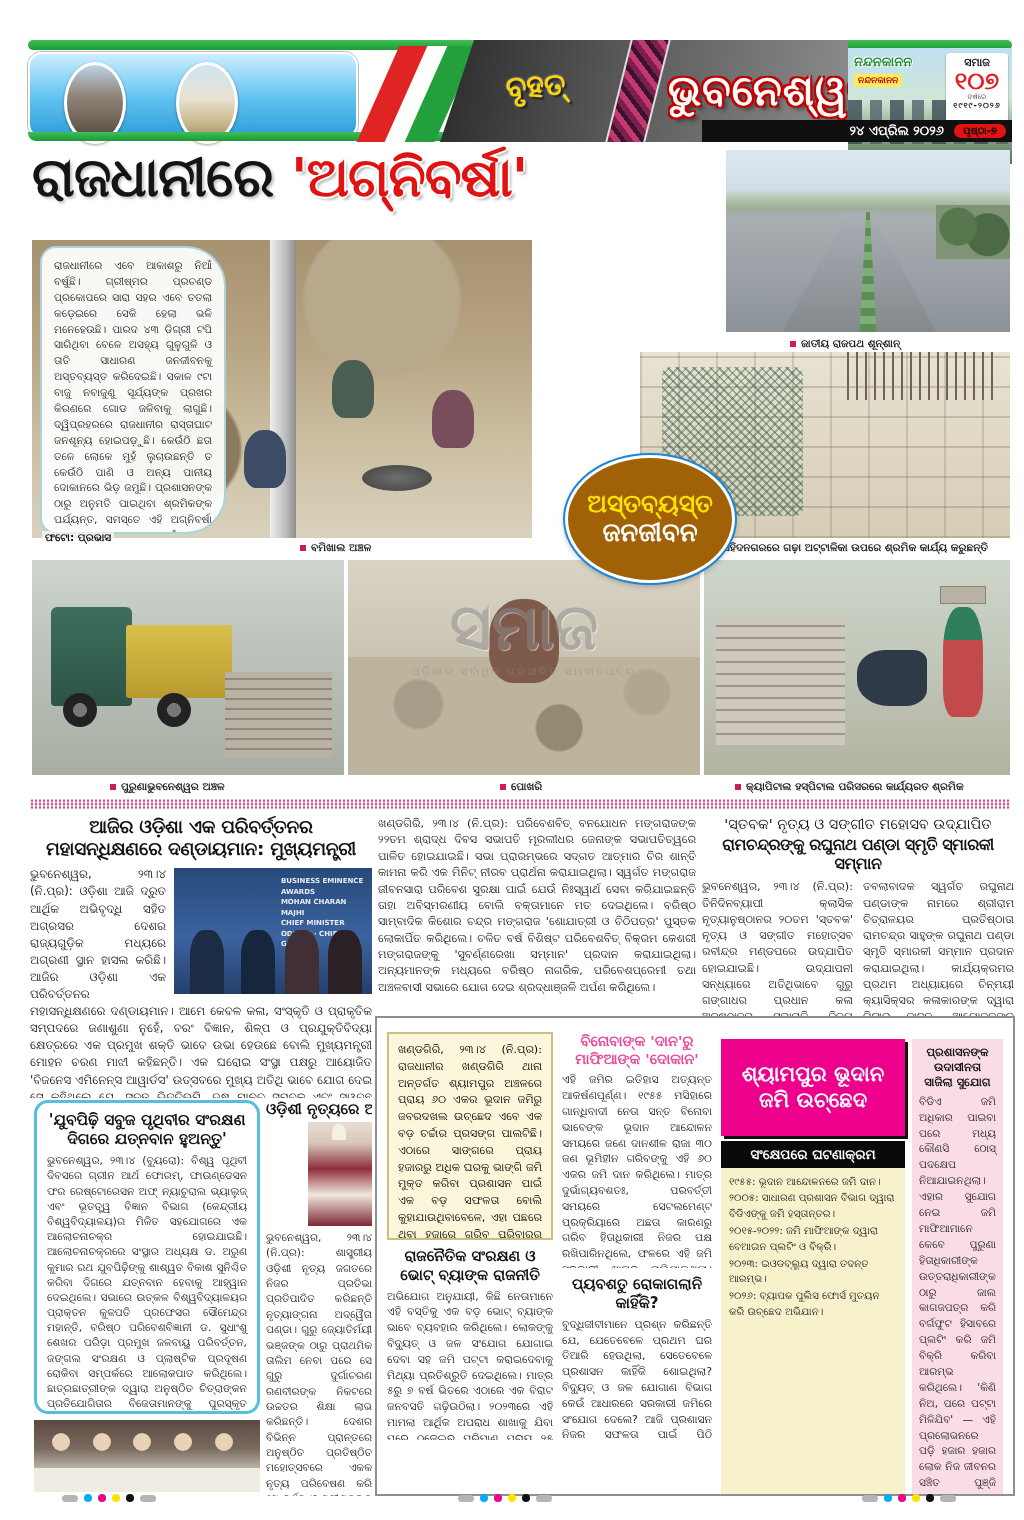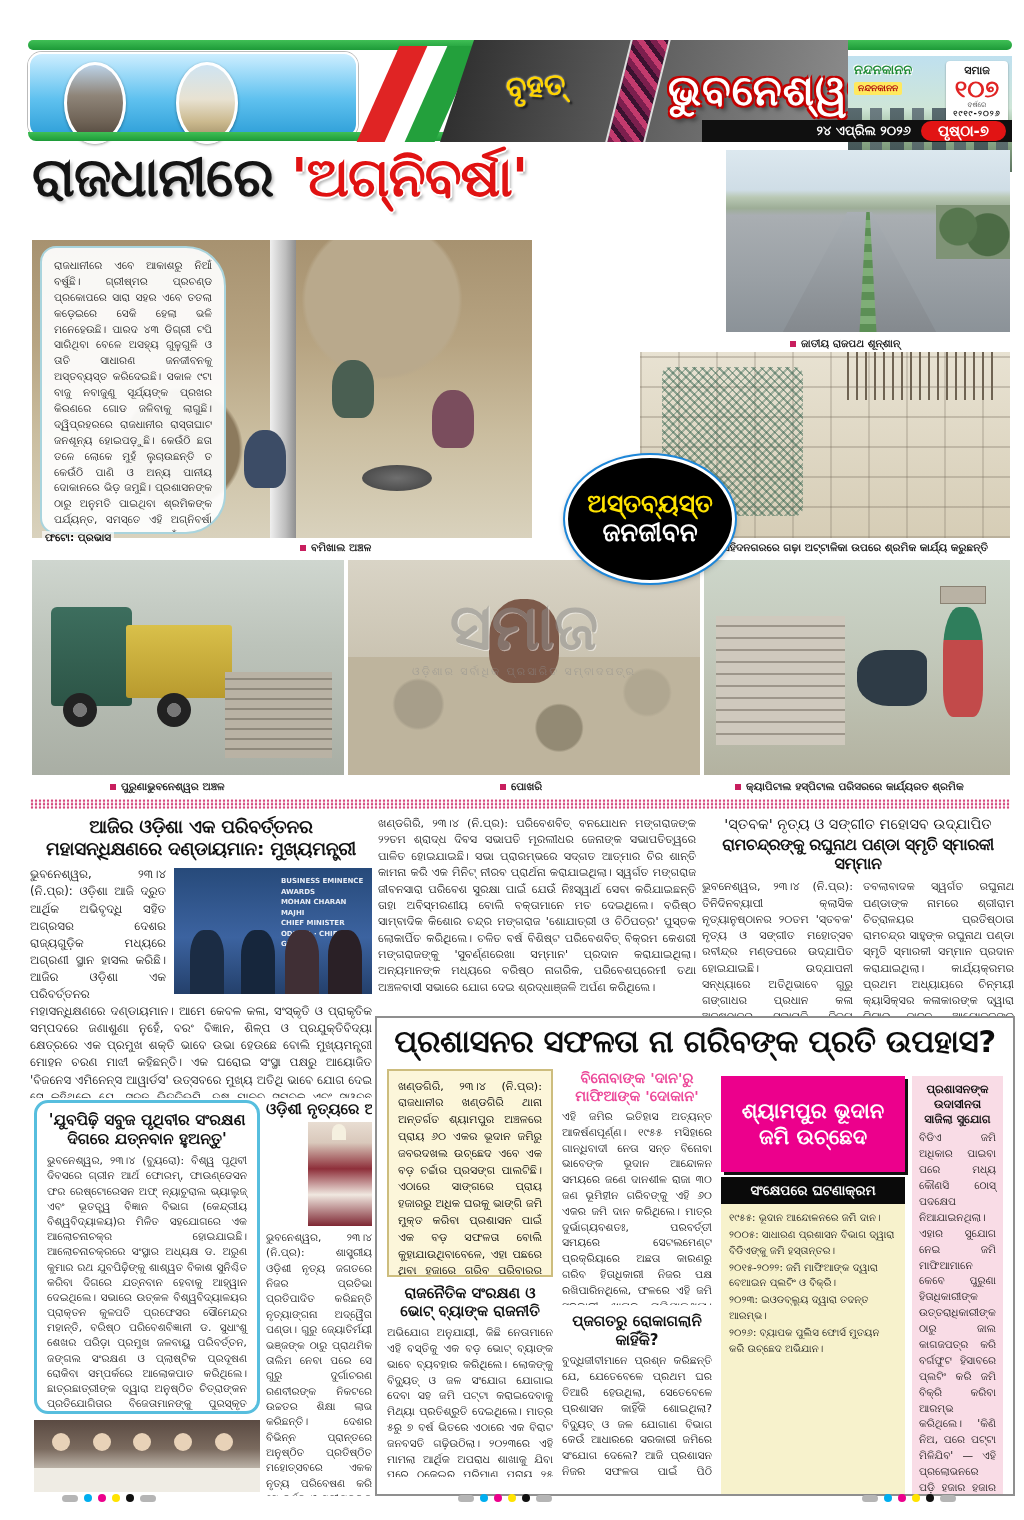--- a/index.html
+++ b/index.html
@@ -18,31 +18,31 @@
 .oval.t1{left:34px;background:linear-gradient(180deg,#bcd3e8 0%,#8f8579 40%,#6e6255 75%,#4c4238 100%)}
 .oval.t2{left:146px;background:linear-gradient(180deg,#cfe4f2 0%,#e8e2d2 45%,#cbb98e 75%,#9b8a63 100%)}
 .swoosh{position:absolute;top:6px;width:30px;height:96px;transform:skewX(-24deg)}
 .sw-r{left:350px;background:#e02424}
 .sw-w{left:378px;background:#fff}
 .sw-g{left:398px;background:#23a03c}
 .mast-dark{position:absolute;left:412px;top:0;width:408px;height:102px;background:linear-gradient(100deg,#2b2b2b 0%,#5a5a5a 45%,#8c8c8c 100%);clip-path:polygon(34px 0,100% 0,100% 100%,0 100%)}
 .brand-prefix{position:absolute;left:478px;top:28px;font-size:30px;font-weight:bold;color:#ffd400;text-shadow:2px 2px 2px rgba(0,0,0,.7),0 0 2px #fff;transform:rotate(-4deg)}
 .pillar{position:absolute;left:590px;top:0;width:40px;height:102px;transform:skewX(-14deg);background:repeating-linear-gradient(45deg,#7c1f4e 0 5px,#c23a6d 5px 10px,#3b1230 10px 14px);border-left:2px solid #ddd;border-right:2px solid #ddd}
 .brand-name{position:absolute;left:640px;top:26px;font-size:42px;font-weight:bold;color:#fff;letter-spacing:1px;text-shadow:2px 2px 0 #c40000,-2px -2px 0 #c40000,2px -2px 0 #c40000,-2px 2px 0 #c40000,4px 4px 4px rgba(0,0,0,.5)}
-.mast-city{position:absolute;left:820px;top:16px;width:164px;height:116px;background:linear-gradient(180deg,#bfe0ef 0%,#cfe6d8 45%,#8fae8b 70%,#5d7360 100%)}
+.mast-city{position:absolute;left:820px;top:8px;width:164px;height:116px;background:linear-gradient(180deg,#bfe0ef 0%,#cfe6d8 45%,#8fae8b 70%,#5d7360 100%)}
 .city-bldg{position:absolute;left:0;bottom:20px;width:100%;height:44px;background:repeating-linear-gradient(90deg,#33414d 0 14px,transparent 14px 22px,#4c5a66 22px 34px,transparent 34px 42px);opacity:.75}
 .skyline-label{position:absolute;left:6px;top:6px;font-size:13px;font-weight:bold;color:#1e8a34;text-shadow:1px 1px 0 #fff,-1px -1px 0 #fff}
 .skyline-sub{position:absolute;left:6px;top:26px;font-size:9px;font-weight:bold;color:#b01010;background:#ffe95e;padding:1px 4px;border-radius:2px}
 .samaj-badge{position:absolute;right:4px;top:5px;width:62px;height:74px;background:#fff;border-radius:4px;box-shadow:0 1px 2px rgba(0,0,0,.4);text-align:center;padding-top:3px}
 .samaj-name{font-size:11px;font-weight:bold;color:#111}
 .samaj-num{font-size:24px;font-weight:bold;color:#e02424;line-height:1}
 .samaj-sub{font-size:7px;color:#444}
 .samaj-years{font-size:8px;font-weight:bold;color:#111;letter-spacing:1px}
 .date-strip{position:absolute;right:0;top:80px;height:22px;width:310px;background:#101010;color:#fff;display:flex;align-items:center;justify-content:flex-end;gap:10px;padding:0 6px;font-size:13px;font-weight:bold}
-.page-chip{background:#e11414;color:#ffffff;border-radius:11px;padding:1px 17px;font-size:15px}
+.page-chip{background:#e11414;color:#000000;border-radius:11px;padding:1px 9px;font-size:10px}
 
 
 .lead-head{left:32px;top:148px;width:700px;font-size:54px;font-weight:bold;letter-spacing:-1px;line-height:1.1;white-space:nowrap}
 .lead-head .blk{color:#141414;text-shadow:2px 2px 3px rgba(0,0,0,.25)}
 .lead-head .red{color:#e01212;text-shadow:2px 0 0 #fff,-2px 0 0 #fff,0 2px 0 #fff,0 -2px 0 #fff,3px 3px 3px rgba(0,0,0,.3)}
 
 
 .ph{background:#d8cfc0}
 .ph-main{left:32px;top:240px;width:500px;height:298px;background:
  radial-gradient(circle at 70% 20%,#b9a98c 0 18%,transparent 19%),
@@ -69,21 +69,21 @@
 .median{position:absolute;left:47%;top:34%;width:6%;height:66%;background:repeating-linear-gradient(180deg,#5c8f55 0 8px,#7fae77 8px 16px);clip-path:polygon(40% 0,60% 0,100% 100%,0 100%)}
 .treeline{position:absolute;right:0;top:30%;width:26%;height:30%;background:radial-gradient(circle at 30% 40%,#57774f 0 30%,transparent 32%),radial-gradient(circle at 70% 55%,#4c6b45 0 35%,transparent 37%),#7f9376}
 
 .ph-building{left:640px;top:352px;width:370px;height:186px;background:
  repeating-linear-gradient(90deg,rgba(120,110,95,.25) 0 2px,transparent 2px 38px),
  repeating-linear-gradient(0deg,rgba(120,110,95,.3) 0 2px,transparent 2px 30px),
  linear-gradient(180deg,#e8e2d2,#d6cdb6)}
 .net{position:absolute;left:6%;top:8%;width:38%;height:80%;background:repeating-linear-gradient(45deg,rgba(40,90,70,.45) 0 2px,transparent 2px 6px),repeating-linear-gradient(-45deg,rgba(40,90,70,.35) 0 2px,transparent 2px 6px);border-radius:8px}
 .rebar{position:absolute;right:4%;top:0;width:40%;height:26%;background:repeating-linear-gradient(90deg,#6f6352 0 2px,transparent 2px 9px)}
 
-.badge-circle{left:565px;top:455px;width:170px;height:128px;border-radius:50%;background:#000000;border:3px solid #fff;box-shadow:0 0 0 2px #1d86d8,0 2px 6px rgba(0,0,0,.35);display:flex;flex-direction:column;align-items:center;justify-content:center;line-height:1.15;z-index:5}
+.badge-circle{left:565px;top:455px;width:170px;height:128px;border-radius:50%;background:#a16207;border:3px solid #fff;box-shadow:0 0 0 2px #1d86d8,0 2px 6px rgba(0,0,0,.35);display:flex;flex-direction:column;align-items:center;justify-content:center;line-height:1.15;z-index:5}
 .badge-l1{color:#ffe300;font-size:25px;font-weight:bold}
 .badge-l2{color:#fff;font-size:26px;font-weight:bold}
 
 .ph-row1{left:32px;top:560px;width:312px;height:215px;background:linear-gradient(180deg,#cfd6cf 0%,#bcc3ba 40%,#a9aea4 100%)}
 .truck-cab{position:absolute;left:6%;top:22%;width:26%;height:46%;background:linear-gradient(#3d6e5e,#2c5446);border-radius:6px 6px 4px 4px}
 .truck-bed{position:absolute;left:30%;top:30%;width:34%;height:34%;background:linear-gradient(#d9c04a,#b89a2e);border-radius:3px}
 .truck-wheel{position:absolute;width:34px;height:34px;border-radius:50%;background:radial-gradient(#777 0 28%,#222 30%)}
 .tw1{left:10%;top:62%}.tw2{left:40%;top:62%}
 .bricks{position:absolute;right:4%;bottom:8%;width:34%;height:40%;background:repeating-linear-gradient(0deg,#b9b2a4 0 8px,#8f897c 8px 10px),repeating-linear-gradient(90deg,rgba(0,0,0,.15) 0 2px,transparent 2px 18px)}
 .ph-row2{left:348px;top:560px;width:352px;height:215px;background:linear-gradient(180deg,#d9d4c6 0%,#c9c2b0 50%,#b5ab95 100%)}
@@ -302,31 +302,30 @@
     <div class="body-txt">ଖଣ୍ଡଗିରି, ୨୩।୪ (ନି.ପ୍ର): ପରିବେଶବିତ୍ ବନଯୋଧନ ମଙ୍ଗରାଜଙ୍କ ୨୨ତମ ଶ୍ରାଦ୍ଧ ଦିବସ ସଭାପତି ମୂରଲୀଧର ଜେନାଙ୍କ ସଭାପତିତ୍ୱରେ ପାଳିତ ହୋଇଯାଇଛି। ସଭା ପ୍ରାରମ୍ଭରେ ସଦ୍‌ଗତ ଆତ୍ମାର ଚିର ଶାନ୍ତି କାମନା କରି ଏକ ମିନିଟ୍ ନୀରବ ପ୍ରାର୍ଥନା କରାଯାଇଥିଲା। ସ୍ୱର୍ଗତ ମଙ୍ଗରାଜ ଜୀବନସାରା ପରିବେଶ ସୁରକ୍ଷା ପାଇଁ ଯେଉଁ ନିଃସ୍ୱାର୍ଥ ସେବା କରିଯାଇଛନ୍ତି ତାହା ଅବିସ୍ମରଣୀୟ ବୋଲି ବକ୍ତାମାନେ ମତ ଦେଇଥିଲେ। ବରିଷ୍ଠ ସାମ୍ବାଦିକ କିଶୋର ଚନ୍ଦ୍ର ମଙ୍ଗରାଜ 'ଶୋଯାତ୍ରୀ ଓ ଚିଠିପତ୍ର' ପୁସ୍ତକ ଲୋକାର୍ପିତ କରିଥିଲେ। ଚଳିତ ବର୍ଷ ବିଶିଷ୍ଟ ପରିବେଶବିତ୍ ବିକ୍ରମ କେଶରୀ ମଙ୍ଗରାଜଙ୍କୁ 'ସୁବର୍ଣ୍ଣରେଖା ସମ୍ମାନ' ପ୍ରଦାନ କରାଯାଇଥିଲା। ଅନ୍ୟମାନଙ୍କ ମଧ୍ୟରେ ବରିଷ୍ଠ ନାଗରିକ, ପରିବେଶପ୍ରେମୀ ତଥା ଅଞ୍ଚଳବାସୀ ସଭାରେ ଯୋଗ ଦେଇ ଶ୍ରଦ୍ଧାଞ୍ଜଳି ଅର୍ପଣ କରିଥିଲେ।</div>
   </div>
 
   <div class="abs colC clip">
     <div class="kicker">'ସ୍ତବକ' ନୃତ୍ୟ ଓ ସଙ୍ଗୀତ ମହୋସବ ଉଦ୍‌ଯାପିତ</div>
     <div class="art-head">ରାମଚନ୍ଦ୍ରଙ୍କୁ ରଘୁନାଥ ପଣ୍ଡା ସ୍ମୃତି ସ୍ମାରକୀ ସମ୍ମାନ</div>
     <div class="body-txt twocol">ଭୁବନେଶ୍ୱର, ୨୩।୪ (ନି.ପ୍ର): ତିନିଦିନବ୍ୟାପୀ କ୍ଲାସିକ ନୃତ୍ୟାନୁଷ୍ଠାନର ୨୦ତମ 'ସ୍ତବକ' ନୃତ୍ୟ ଓ ସଙ୍ଗୀତ ମହୋତ୍ସବ ରବୀନ୍ଦ୍ର ମଣ୍ଡପରେ ଉଦ୍‌ଯାପିତ ହୋଇଯାଇଛି। ଉଦ୍‌ଯାପନୀ ସନ୍ଧ୍ୟାରେ ଅତିଥିଭାବେ ଗୁରୁ ଗଙ୍ଗାଧର ପ୍ରଧାନ କଳା ଅନୁଷ୍ଠାନର ସଭାପତି ବିଜୟ ଲେଙ୍କା, ଓଡ଼ିଶୀ ଗବେଷକ ବିଜୟ କୁମାର ବାରିକ, ଓଡ଼ିଶା ନୃତ୍ୟ ପରିଷଦର ସମ୍ପାଦକ ବେହେରା, ଚିନ୍ତା ଓ ଚେତନାର ସମ୍ପାଦକ ପ୍ରମୁଖ ଯୋଗ ଦେଇଥିଲେ। ଏହି ଅବସରରେ ବିଶିଷ୍ଟ ନୃତ୍ୟଗୁରୁ ରାମଚନ୍ଦ୍ର ବେହେରାଙ୍କୁ ପ୍ରଖ୍ୟାତ ତବଲାବାଦକ ସ୍ୱର୍ଗତ ରଘୁନାଥ ପଣ୍ଡାଙ୍କ ନାମରେ ଶ୍ରୀରାମ ଚିତ୍ରାଳୟର ପ୍ରତିଷ୍ଠାତା ରାମଚନ୍ଦ୍ର ସାହୁଙ୍କ ରଘୁନାଥ ପଣ୍ଡା ସ୍ମୃତି ସ୍ମାରକୀ ସମ୍ମାନ ପ୍ରଦାନ କରାଯାଇଥିଲା। କାର୍ଯ୍ୟକ୍ରମର ପ୍ରଥମ ଅଧ୍ୟାୟରେ ଚିନ୍ମୟୀ କ୍ୟାସିକ୍ସର କଳାକାରଙ୍କ ଦ୍ୱାରା ଗିଟାର ବାଦନ, ଆୟୋଜକଙ୍କ ଦ୍ୱାରା ଓଡ଼ିଶୀ ନୃତ୍ୟ ମଧ୍ୟରୁ ମଙ୍ଗଳାଚରଣ ଓ ସାବେରୀ ପଲ୍ଲବୀ ପରିବେଷିତ ହୋଇଥିଲା। ପରେ ଆଧୁନିକ ନୃତ୍ୟ, ସମ୍ବଲପୁରୀ ନୃତ୍ୟ ପରିବେଷଣ ଦର୍ଶକଙ୍କୁ ମୁଗ୍ଧ କରିଥିଲା। ଶେଷରେ ସମ୍ପାଦକ ଧନ୍ୟବାଦ ଅର୍ପଣ କରିଥିଲେ।</div>
   </div>
 
   <div class="abs feature clip">
-    <div class="feat-head">ପ୍ରଶାସନର ସଫଳତା ନା ଗରିବଙ୍କ ପ୍ରତି ଉପହାସ?</div>
     <div class="feat-row">
       <div class="fcolA">
         <div class="lead-box">ଖଣ୍ଡଗିରି, ୨୩।୪ (ନି.ପ୍ର): ରାଜଧାନୀର ଖଣ୍ଡଗିରି ଥାନା ଅନ୍ତର୍ଗତ ଶ୍ୟାମପୁର ଅଞ୍ଚଳରେ ପ୍ରାୟ ୬୦ ଏକର ଭୂଦାନ ଜମିରୁ ଜବରଦଖଲ ଉଚ୍ଛେଦ ଏବେ ଏକ ବଡ଼ ଚର୍ଚ୍ଚାର ପ୍ରସଙ୍ଗ ପାଲଟିଛି। ଏଠାରେ ସାଙ୍ଗରେ ପ୍ରାୟ ହଜାରରୁ ଅଧିକ ଘରକୁ ଭାଙ୍ଗି ଜମି ମୁକ୍ତ କରିବା ପ୍ରଶାସନ ପାଇଁ ଏକ ବଡ଼ ସଫଳତା ବୋଲି କୁହାଯାଉଥିବାବେଳେ, ଏହା ପଛରେ ଥିବା ହଜାରେ ଗରିବ ପରିବାରର କାହାଣୀ ହୃଦୟବିଦାରକ। ପ୍ରଶ୍ନ ଉଠୁଛି— ଏହା ପ୍ରଶାସନର ସଫଳତା ନା ଗରିବଙ୍କ ପ୍ରତି ଉପହାସ?</div>
         <div class="subhead">ରାଜନୈତିକ ସଂରକ୍ଷଣ ଓ ଭୋଟ୍ ବ୍ୟାଙ୍କ ରାଜନୀତି</div>
         <div class="body-txt jt clip" style="flex:1">ଅଭିଯୋଗ ଅନୁଯାୟୀ, କିଛି ନେତାମାନେ ଏହି ବସ୍ତିକୁ ଏକ ବଡ଼ ଭୋଟ୍ ବ୍ୟାଙ୍କ ଭାବେ ବ୍ୟବହାର କରିଥିଲେ। ଲୋକଙ୍କୁ ବିଦ୍ୟୁତ୍ ଓ ଜଳ ସଂଯୋଗ ଯୋଗାଇ ଦେବା ସହ ଜମି ପଟ୍ଟା କରାଇଦେବାକୁ ମିଥ୍ୟା ପ୍ରତିଶ୍ରୁତି ଦେଇଥିଲେ। ମାତ୍ର ୫ରୁ ୭ ବର୍ଷ ଭିତରେ ଏଠାରେ ଏକ ବିରାଟ ଜନବସତି ଗଢ଼ିଉଠିଲା। ୨୦୨୩ରେ ଏହି ମାମଲା ଆର୍ଥିକ ଅପରାଧ ଶାଖାକୁ ଯିବା ପରେ ଠକେଇର ପରିମାଣ ପ୍ରାୟ ୨୫ କୋଟିରୁ ଅଧିକ ବୋଲି ଜଣାପଡ଼ିଥିଲା। ସାମଗ୍ରିକ ଭାବେ ଏହି ଷୋହଳ ୫୦ କୋଟି ଟପିବ ବୋଲି ଆକଳନ କରାଯାଇଛି।</div>
       </div>
       <div class="fcolB">
         <div class="subhead red">ବିନୋବାଙ୍କ 'ଦାନ'ରୁ ମାଫିଆଙ୍କ 'ଦୋକାନ'</div>
         <div class="body-txt jt clip" style="height:196px">ଏହି ଜମିର ଇତିହାସ ଅତ୍ୟନ୍ତ ଆକର୍ଷଣପୂର୍ଣ୍ଣ। ୧୯୫୫ ମସିହାରେ ଗାନ୍ଧିବାଦୀ ନେତା ସନ୍ତ ବିନୋବା ଭାବେଙ୍କ ଭୂଦାନ ଆନ୍ଦୋଳନ ସମୟରେ ଜଣେ ଦାନଶୀଳ ରାଜା ୩୦ ଜଣ ଭୂମିହୀନ ଗରିବଙ୍କୁ ଏହି ୬୦ ଏକର ଜମି ଦାନ କରିଥିଲେ। ମାତ୍ର ଦୁର୍ଭାଗ୍ୟବଶତଃ, ପରବର୍ତ୍ତୀ ସମୟରେ ସେଟଲମେଣ୍ଟ ପ୍ରକ୍ରିୟାରେ ଅଛତା କାରଣରୁ ଗରିବ ହିତାଧିକାରୀ ନିଜର ପକ୍ଷ ରଖିପାରିନଥିଲେ, ଫଳରେ ଏହି ଜମି ସରକାରୀ ଖାତାକୁ ଚାଲିଯାଇଥିଲା। ୨୦୦୫ରେ ସାଧାରଣ ପ୍ରଶାସନ ବିଭାଗ ଏହାକୁ ବିଡିଏ କୁ ହସ୍ତାନ୍ତର କରିଥିଲା।</div>
-        <div class="subhead">ପ୍ଜଗତରୁ ରୋକାଗଲାନି କାହିଁକି?</div>
+        <div class="subhead">ପ୍ୟବଶତୁ ରୋକାଗଲାନି କାହିଁକି?</div>
         <div class="body-txt jt clip" style="flex:1">ବୁଦ୍ଧିଜୀବୀମାନେ ପ୍ରଶ୍ନ କରିଛନ୍ତି ଯେ, ଯେତେବେଳେ ପ୍ରଥମ ଘର ତିଆରି ହେଉଥିଲା, ସେତେବେଳେ ପ୍ରଶାସନ କାହିଁକି ଶୋଇଥିଲା? ବିଦ୍ୟୁତ୍ ଓ ଜଳ ଯୋଗାଣ ବିଭାଗ କେଉଁ ଆଧାରରେ ସରକାରୀ ଜମିରେ ସଂଯୋଗ ଦେଲେ? ଆଜି ପ୍ରଶାସନ ନିଜର ସଫଳତା ପାଇଁ ପିଠି ଆପ୍ଲୁଡ଼ାଇଥିବାବେଳେ, ଶତାଧିକ ନିରୀହ ପରିବାର ଖୋଲା ଆକାଶ ତଳେ ବସି କାନ୍ଦୁଛନ୍ତି।</div>
       </div>
       <div class="fcolC">
         <div class="jcb-photo">
           <div class="rubble"></div>
           <div class="jcb-arm"></div>
 
         </div>
         <div class="feat-bottom">
           <div class="stack">

